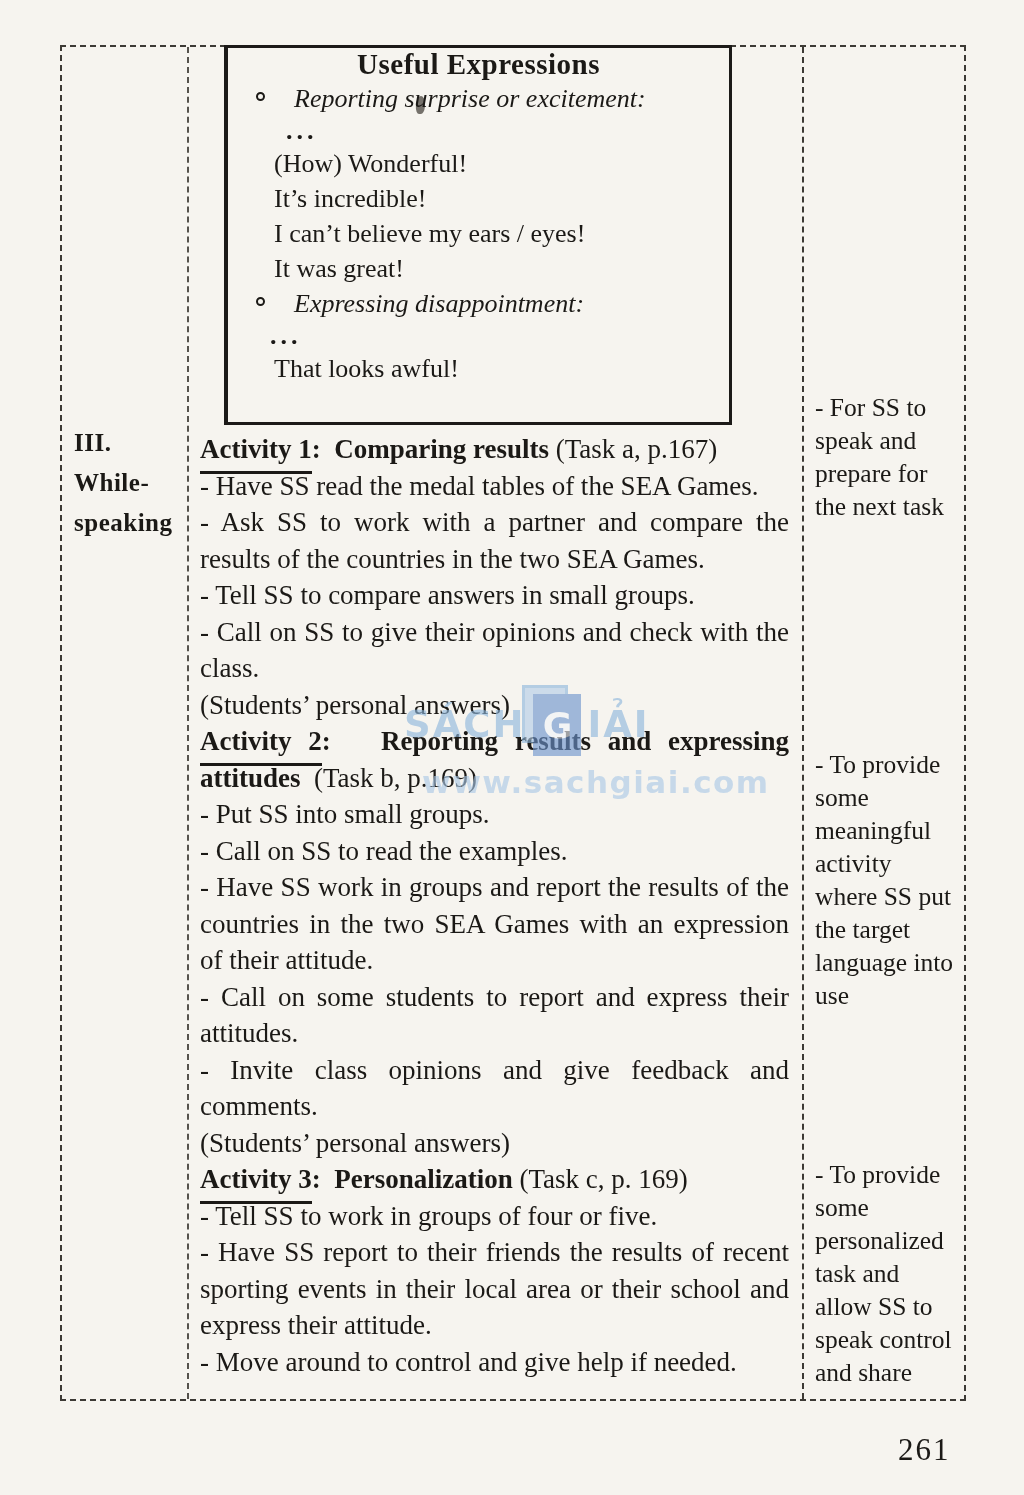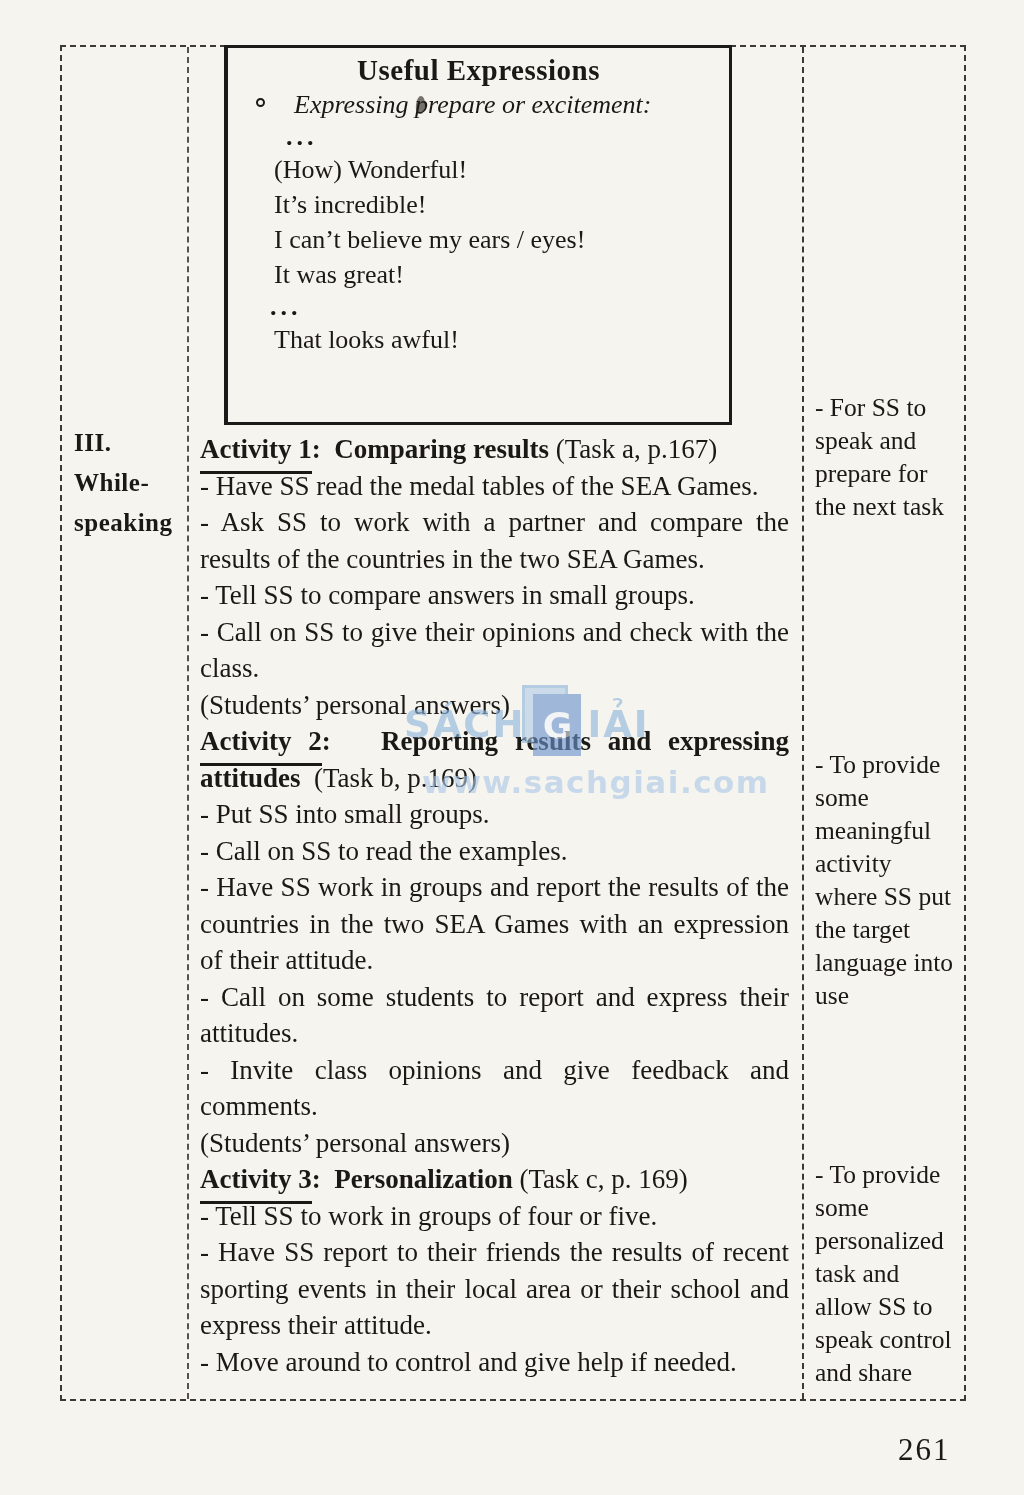--- a/index.html
+++ b/index.html
@@ -21,21 +21,21 @@
   .col-aims  { }
   
   .stage-heading {
     margin-top:376px; padding-left:12px;
     font-weight:bold; font-size:25px; line-height:40px; letter-spacing:.5px;
   }
   
   .ue-box {
     margin:-2px 0 6px 24px; width:508px; height:380px;
     border:3px solid #1c1a18; border-left-width:4px;
-    padding-top:6px; position:relative;
+    padding-top:0; position:relative;
   }
   .ue-title { text-align:center; font-weight:bold; font-size:29px; letter-spacing:.5px; }
   .ue-item { font-size:26px; line-height:35px; padding-left:46px; position:relative; }
   .ue-item.bullet { font-style:italic; padding-left:66px; }
   .ue-item.bullet .ring {
     position:absolute; left:28px; top:11px; width:9px; height:9px;
     border:2px solid #1b1916; border-radius:50%; display:inline-block;
   }
   .ue-item.ellipsis { letter-spacing:4px; font-weight:bold; line-height:30px; padding-left:58px; }
   .ue-item.ellipsis.e2 { padding-left:42px; }
@@ -100,27 +100,31 @@
       </div>
     </div>
 
     <div class="col col-main">
 
       <div class="ue-box">
         <div class="ink-smudge"></div>
         <div class="ue-title">Useful Expressions</div>
         <div class="ue-item bullet">
           <span class="ring"></span>
-          <span>Expressing prepare or excitement:</span>
+          <span>Reporting surprise or excitement:</span>
         </div>
         <div class="ue-item ellipsis">...</div>
         <div class="ue-item">(How) Wonderful!</div>
         <div class="ue-item">It’s incredible!</div>
         <div class="ue-item">I can’t believe my ears / eyes!</div>
         <div class="ue-item">It was great!</div>
+        <div class="ue-item bullet">
+          <span class="ring"></span>
+          <span>Expressing disappointment:</span>
+        </div>
         <div class="ue-item ellipsis e2">...</div>
         <div class="ue-item">That looks awful!</div>
       </div>
 
       <p class="act-heading"><span class="u">Activity 1</span><span class="b">:&nbsp; Comparing results</span><span> (Task a, p.167)</span></p>
       <p class="para">- Have SS read the medal tables of the SEA Games.</p>
       <p class="para">- Ask SS to work with a partner and compare the results of the countries in the two SEA Games.</p>
       <p class="para">- Tell SS to compare answers in small groups.</p>
       <p class="para">- Call on SS to give their opinions and check with the class.</p>
       <p class="answers-note">(Students’ personal answers)</p>

